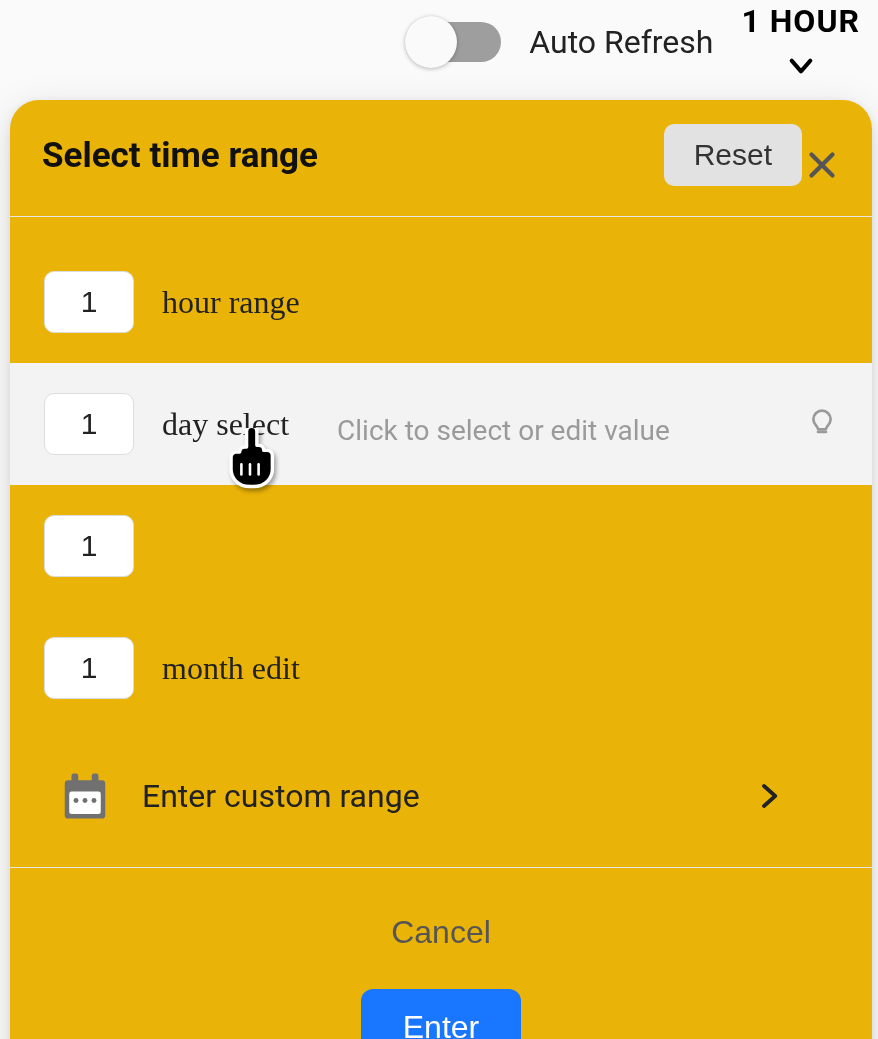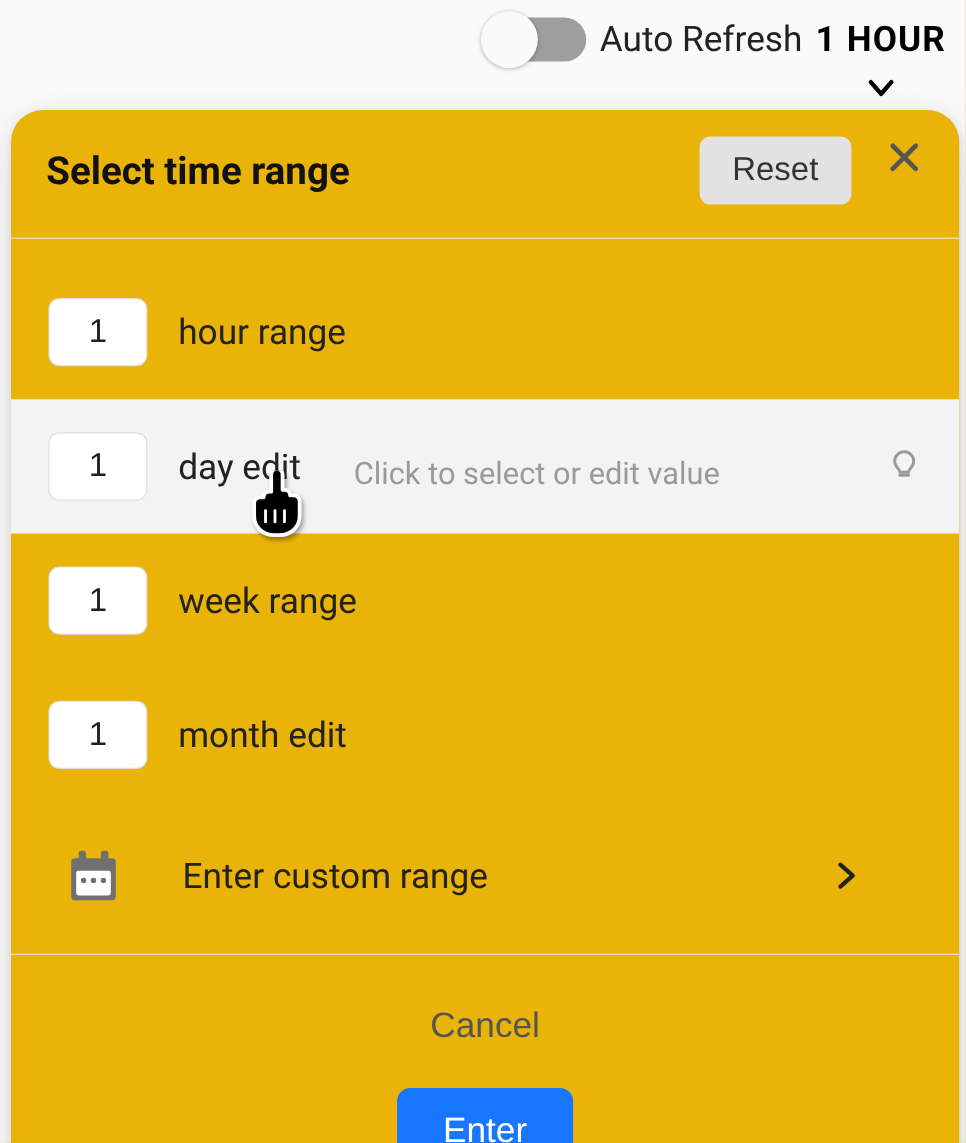--- a/index.html
+++ b/index.html
@@ -13,23 +13,23 @@
       width: 878px;
       height: 1039px;
       background: #fafafa;
       position: relative;
       overflow: hidden;
     }
 
     
     .top-bar {
       display: flex;
-      align-items: flex-start;
+      align-items: center;
       justify-content: flex-end;
-      gap: 12px;
+      gap: 28px;
       padding: 16px 18px 28px 0;
       height: 96px;
     }
 
     .toggle {
       position: relative;
       width: 90px;
       height: 40px;
       background: #9e9e9e;
       border-radius: 20px;
@@ -99,22 +99,21 @@
     }
 
     .dialog-title {
       font-size: 35px;
       font-weight: 700;
       color: #111;
     }
 
     .header-actions {
       display: flex;
-      align-items: flex-start;
-      gap: 28px;
+      align-items: flex-end;
       margin-left: 11px;
     }
 
     .reset-button {
       background: #e2e2e2;
       border: none;
       border-radius: 10px;
       padding: 14px 30px;
       font-size: 30px;
       color: #333;
@@ -161,20 +160,21 @@
       text-align: center;
       font-size: 30px;
       color: #222;
       background: #fff;
     }
 
     .range-label {
       font-size: 32px;
       color: #222;
       white-space: nowrap;
+      font-family: Liberation Serif, serif;
     }
 
     .hover-hint {
       font-size: 28px;
       color: #9a9a9a;
       margin-left: 20px;
       white-space: nowrap;
       margin-top: 12px;
     }
 
@@ -187,21 +187,21 @@
     }
     .bulb-icon svg {
       width: 100%;
       height: 100%;
     }
 
     .custom-row {
       display: flex;
       align-items: center;
       padding: 40px 34px 44px 48px;
-      gap: 54px;
+      gap: 30px;
       cursor: pointer;
     }
 
     .calendar-icon {
       width: 54px;
       height: 54px;
       color: #707070;
       flex-shrink: 0;
     }
     .calendar-icon svg {
@@ -308,33 +308,32 @@
 
   <div class="range-list">
 
     <div class="range-row">
       <input class="range-input" value="1" style="">
       <span class="range-label">hour range</span>
     </div>
 
     <div class="range-row hovered">
       <input class="range-input" value="1" style="">
-      <span class="range-label">day edit</span>
+      <span class="range-label">day select</span>
       <span class="hover-hint">Click to select or edit value</span>
       <span class="bulb-icon">
         <svg viewBox="0 0 24 24" fill="none" stroke="currentColor" stroke-width="2" stroke-linecap="round" stroke-linejoin="round">
           <path d="M9 18h6"></path>
           <path d="M12 2a6.5 6.5 0 0 0-6.5 6.5c0 2.5 1.5 4 2.5 5.2.7.85 1 1.5 1 2.3h6c0-.8.3-1.45 1-2.3 1-1.2 2.5-2.7 2.5-5.2A6.5 6.5 0 0 0 12 2z"></path>
         </svg>
       </span>
     </div>
 
     <div class="range-row">
       <input class="range-input" value="1" style="">
-      <span class="range-label">week range</span>
     </div>
 
     <div class="range-row">
       <input class="range-input" value="1" style="">
       <span class="range-label">month edit</span>
     </div>
 
     <div class="custom-row">
       <span class="calendar-icon">
         <svg viewBox="0 0 24 24" fill="currentColor">

